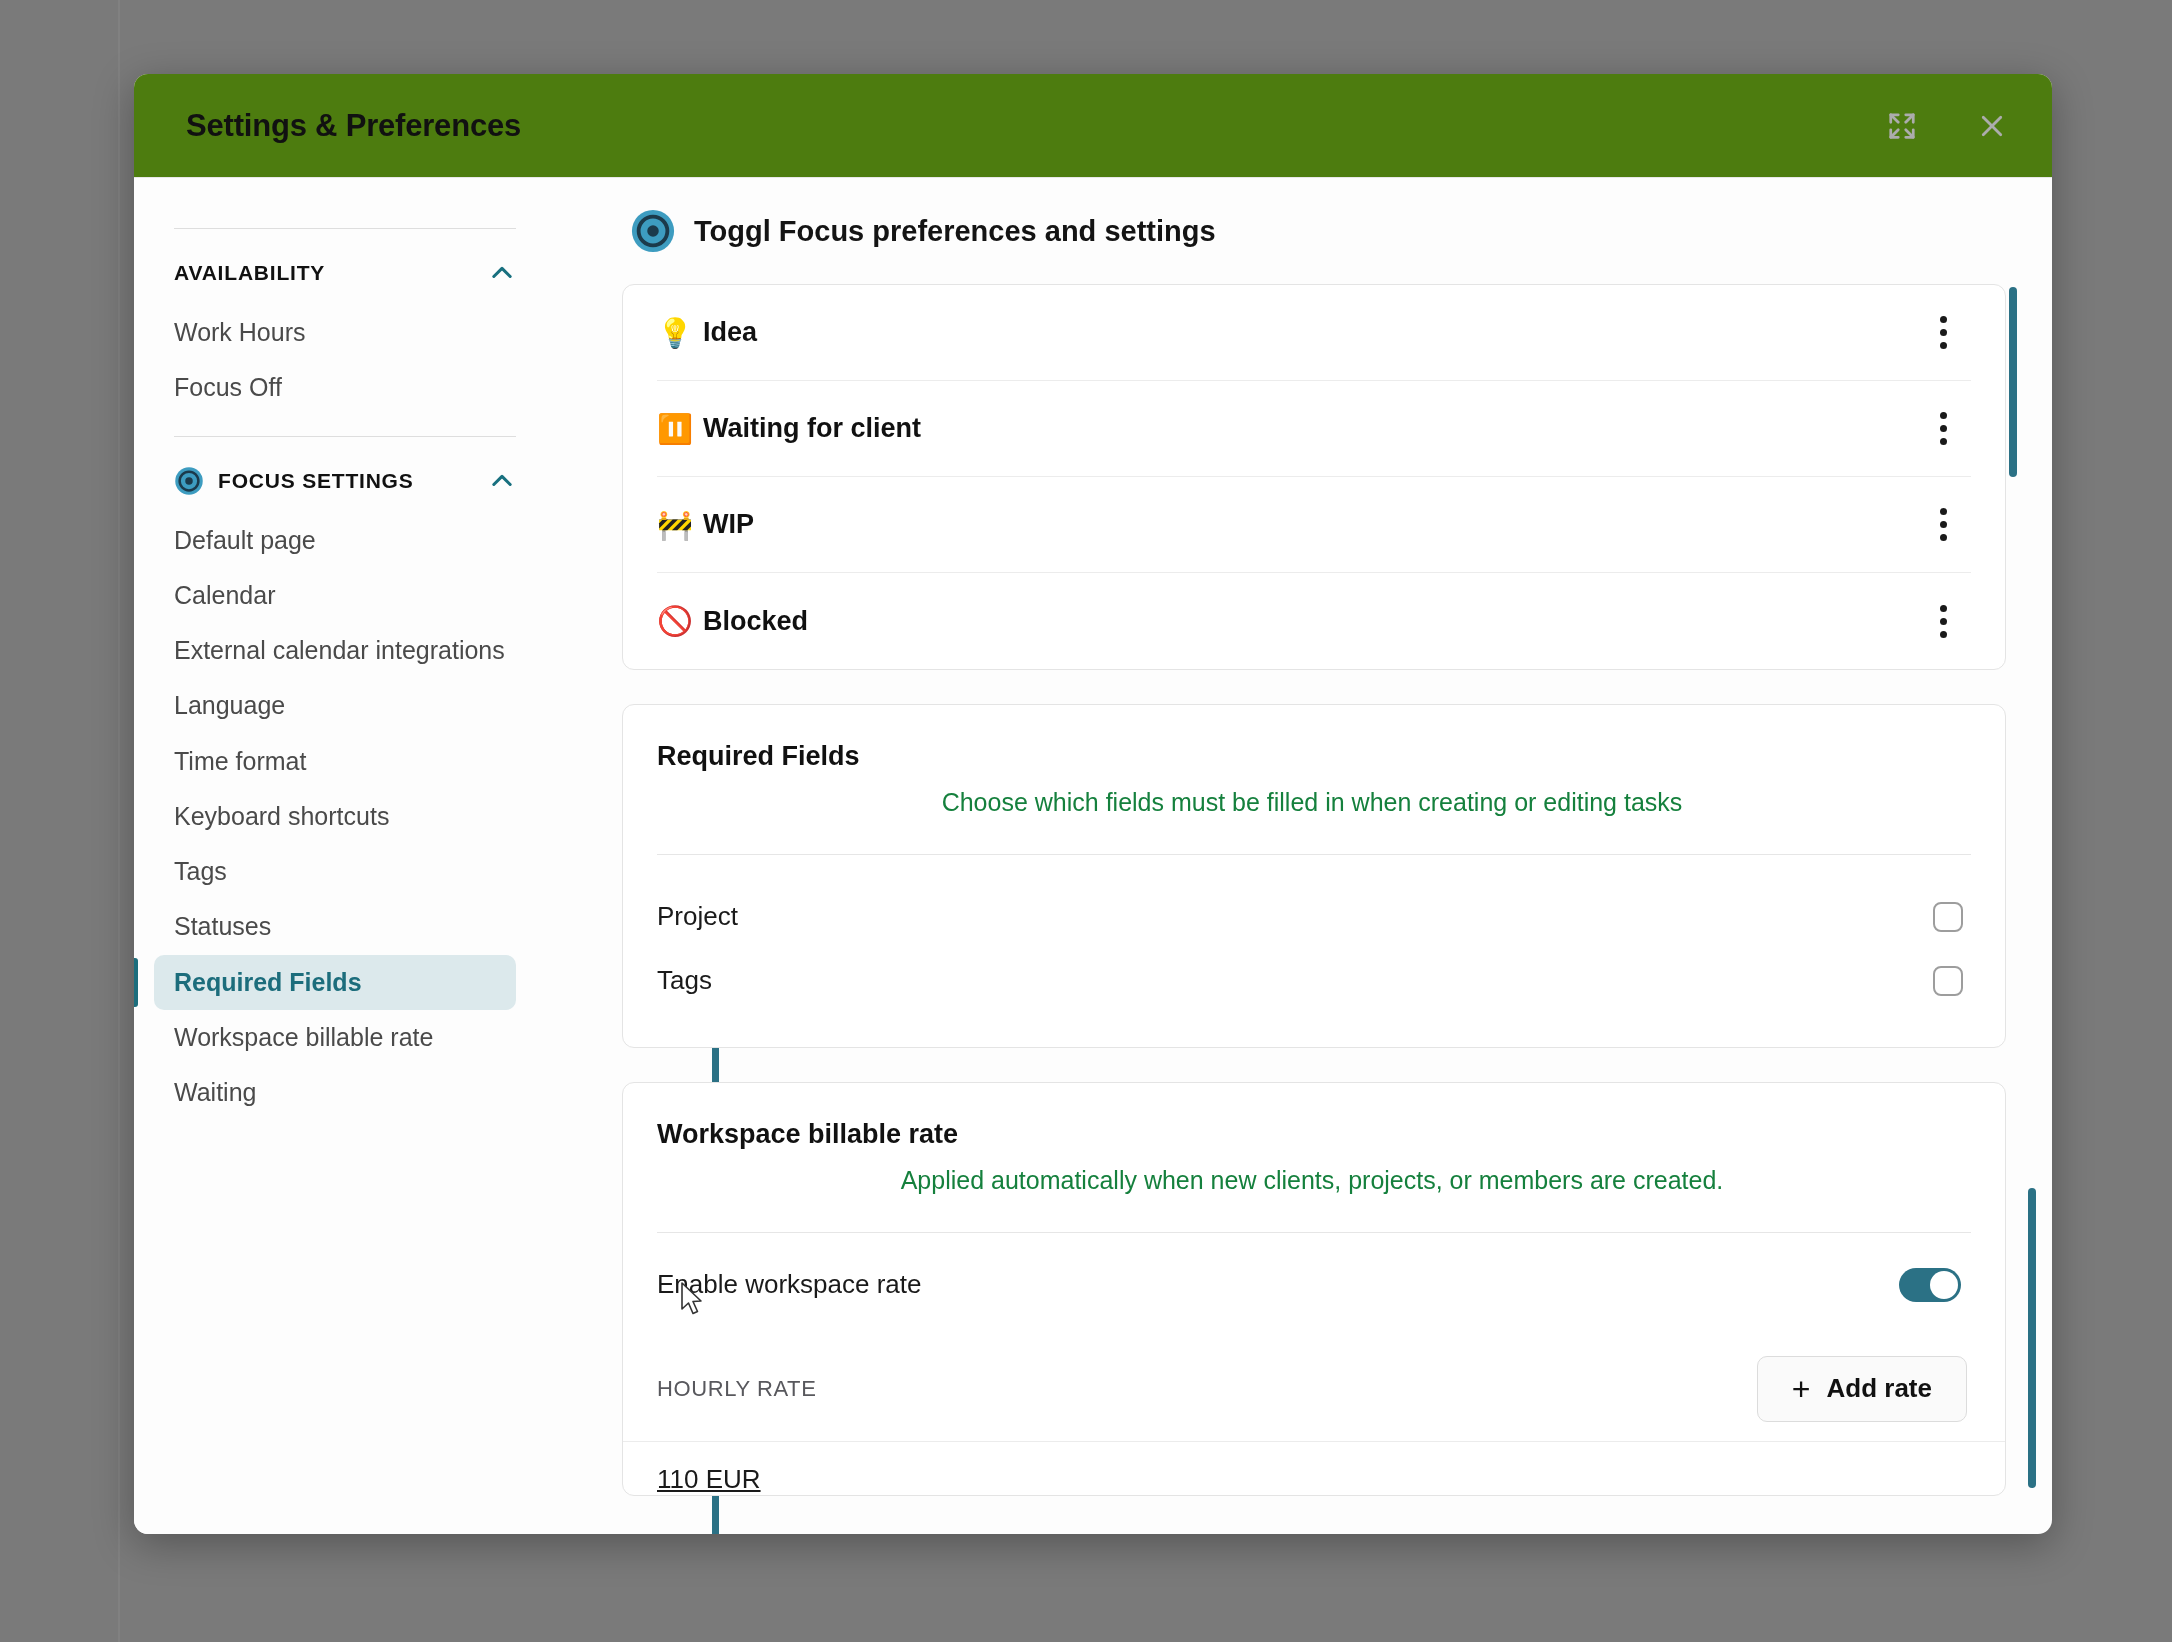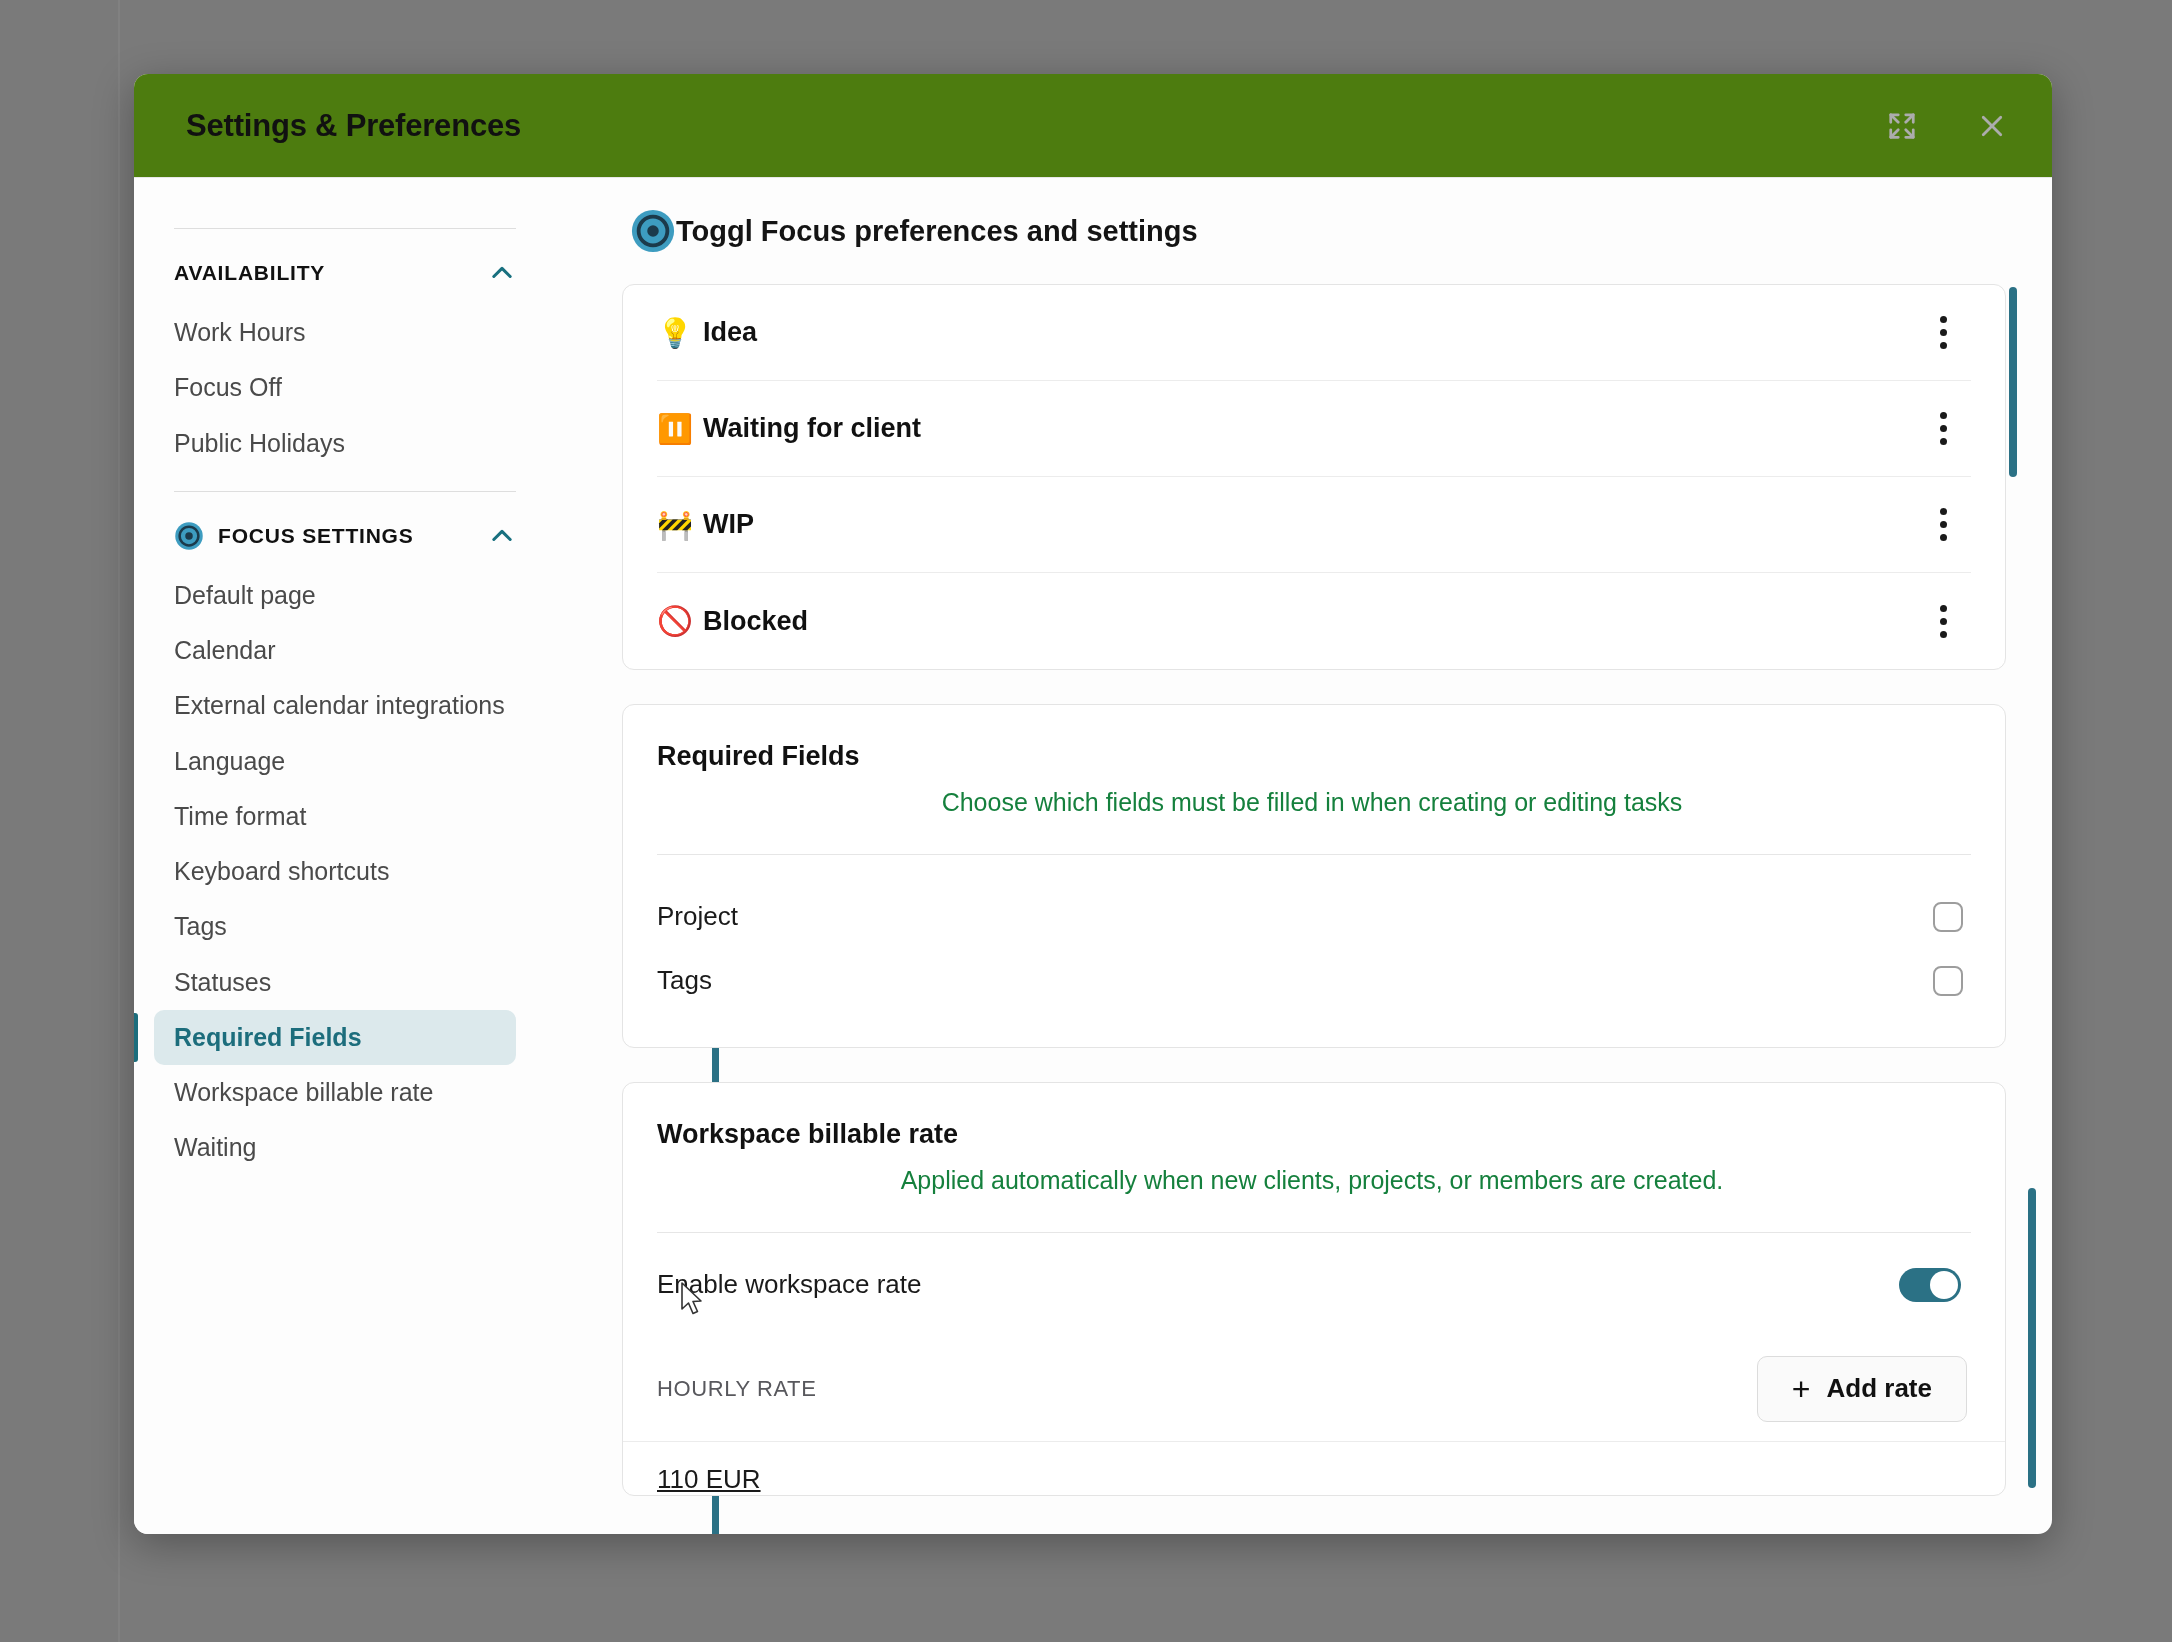--- a/index.html
+++ b/index.html
@@ -161,20 +161,21 @@
   .content {
     flex: 1;
     padding: 30px 46px 0 48px;
     position: relative;
     overflow: hidden;
   }
 
   .content-head {
     display: flex;
     align-items: center;
+    gap: 18px;
     margin-bottom: 30px;
     padding-left: 8px;
   }
 
   .content-head-title {
     font-size: 29px;
     font-weight: bold;
     color: #141414;
   }
 
@@ -410,21 +411,20 @@
           <div class="section-title">AVAILABILITY</div>
           <div class="chevron">
             <svg width="28" height="28" viewBox="0 0 24 24" fill="none" stroke="currentColor" stroke-width="2.6" stroke-linecap="round" stroke-linejoin="round">
               <polyline points="5,15 12,8 19,15"></polyline>
             </svg>
           </div>
         </div>
 
         <div class="nav-item spacer-top">Work Hours</div>
         <div class="nav-item">Focus Off</div>
-        <div class="nav-item">Public Holidays</div>
 
         <div class="sidebar-divider"></div>
 
         <div class="section-head">
           <div class="section-icon">
             <svg width="30" height="30" viewBox="0 0 24 24">
               <circle cx="12" cy="12" r="11" fill="#3d9cc0"></circle>
               <circle cx="12" cy="12" r="7.5" fill="none" stroke="#1b3a4b" stroke-width="2"></circle>
               <circle cx="12" cy="12" r="3" fill="#1b3a4b"></circle>
             </svg>

